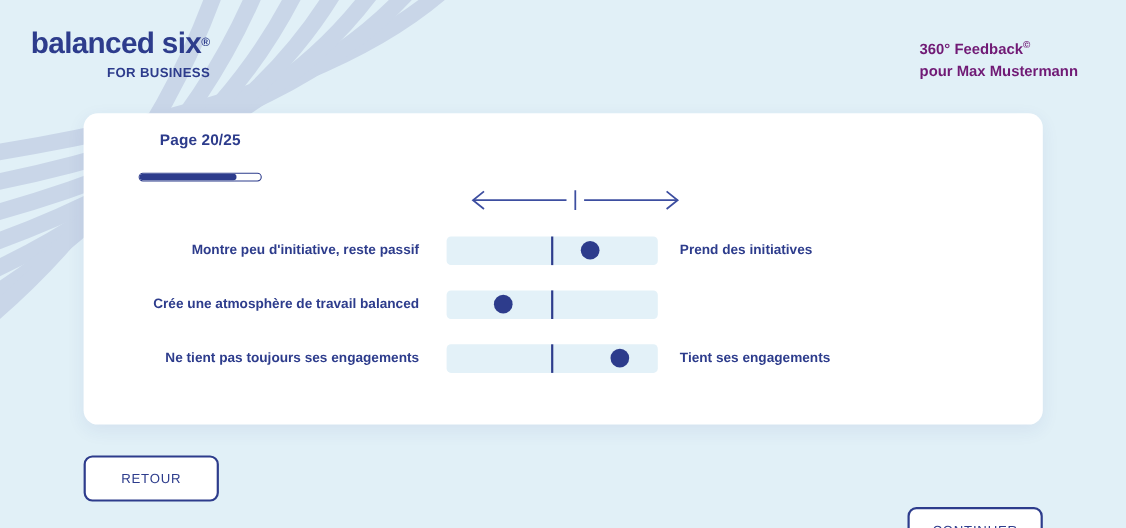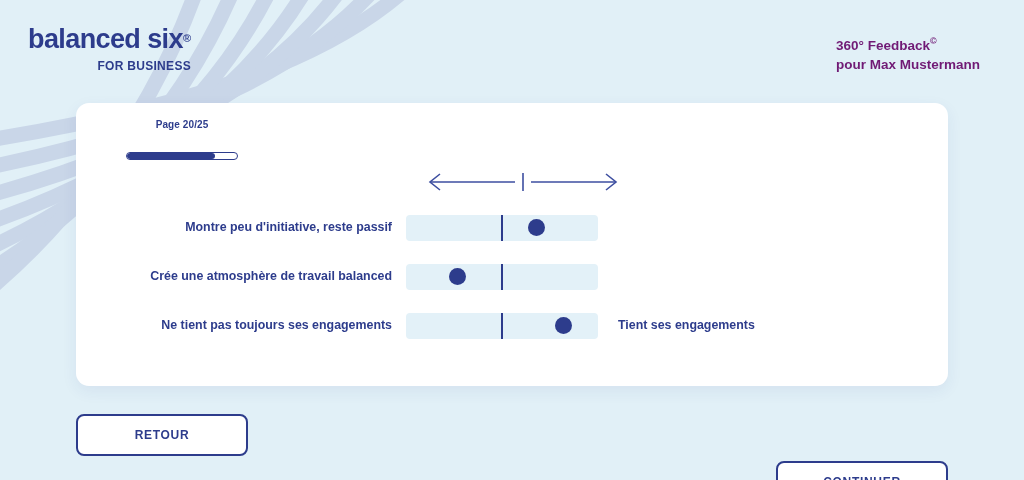--- a/index.html
+++ b/index.html
@@ -47,21 +47,21 @@
     position:absolute; left:76px; top:103px;
     width:872px; height:283px;
     background:#ffffff;
     border-radius:13px;
     box-shadow:0 5px 16px rgba(45,60,140,0.07);
   }
 
   
   #progress-block { position:absolute; left:50px; top:16px; width:112px; }
   #progress-label {
-    font-size:10px; font-weight:700; color:#2d3c8c;
+    font-size:14px; font-weight:700; color:#2d3c8c;
     text-align:center; letter-spacing:0.1px; margin-bottom:22px;
   }
   #progress-track {
     height:8px; width:112px; border-radius:5px;
     background:#ffffff; border:1.4px solid #2d3c8c;
     overflow:hidden; position:relative;
   }
   #progress-fill {
     position:absolute; left:0; top:0; bottom:0;
     background:#2d3c8c; border-radius:4px;
@@ -77,21 +77,21 @@
   #rows { position:absolute; left:0; top:100px; width:872px; }
   .survey-row {
     display:flex; align-items:center;
     height:49px; margin-bottom:0;
   }
   .row-label {
     color:#2d3c8c; font-size:12.4px; font-weight:700;
     line-height:1.42;
   }
   .row-label-left {
-    width:330px; padding-right:14px;
+    width:330px; padding-right:25px;
     text-align:right; flex:0 0 330px;
   }
   .row-label-right {
     flex:1; padding-left:20px; text-align:left;
   }
   .slider-track {
     flex:0 0 192px; width:192px; height:26px;
     background:#e3f1f8; border-radius:4px;
     position:relative;
   }
@@ -101,27 +101,27 @@
   }
   .slider-dot {
     position:absolute; top:50%; width:17px; height:17px;
     margin-top:-8.5px; margin-left:-8.5px;
     border-radius:50%; background:#2d3c8c;
   }
 
   
   .nav-button {
     position:absolute; top:414px;
-    width:172px; height:42px;
+    width:123px; height:42px;
     background:#ffffff;
     border:2px solid #2d3c8c;
     border-radius:8px;
     color:#2d3c8c;
     font-family:"Liberation Sans", sans-serif;
-    font-size:12px; font-weight:700; letter-spacing:0.7px;
+    font-size:12px; font-weight:400; letter-spacing:0.7px;
     cursor:pointer;
     display:flex; align-items:center; justify-content:center;
   }
   #back-button { left:76px; }
   #continue-button { right:76px;margin-top:47px; }
 </style>
 </head>
 <body>
 
 <svg id="bg-decoration" viewBox="0 0 1024 480" xmlns="http://www.w3.org/2000/svg">
@@ -173,20 +173,21 @@
   </svg>
 
   <div id="rows">
 
     <div class="survey-row">
       <div class="row-label row-label-left">Montre peu d'initiative, reste passif</div>
       <div class="slider-track">
         <div class="slider-divider"></div>
         <div class="slider-dot" style="left: 68%;"></div>
       </div>
+      <div class="row-label row-label-right">Prend des initiatives</div>
     </div>
 
     <div class="survey-row">
       <div class="row-label row-label-left">Crée une atmosphère de travail balanced</div>
       <div class="slider-track">
         <div class="slider-divider"></div>
         <div class="slider-dot" style="left: 27%;"></div>
       </div>
     </div>
 

